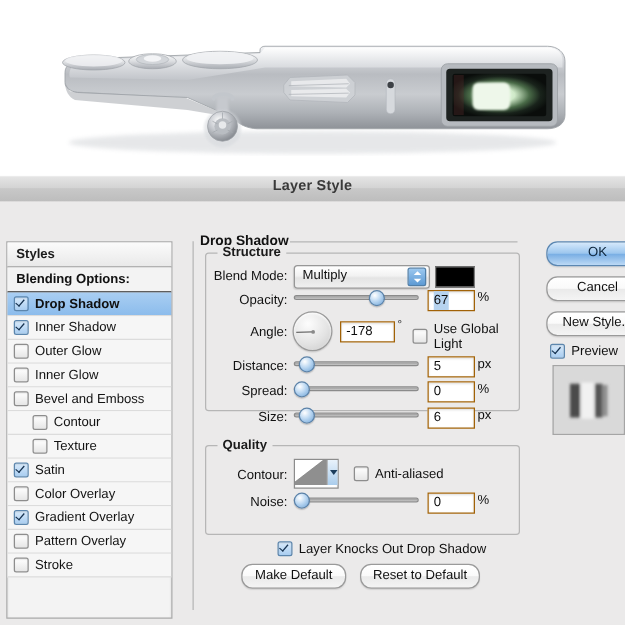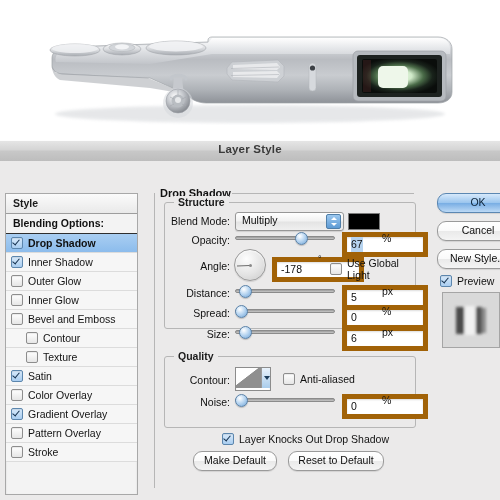--- a/index.html
+++ b/index.html
@@ -78,22 +78,22 @@
   .popup .parrows{position:absolute;right:2px;top:1px;width:13px;height:13px;border-radius:2px;
                   background:linear-gradient(to bottom,#9cc8ef,#5d9ad4);border:1px solid #4f7ea8;}
   .popup .parrows:before,.popup .parrows:after{content:"";position:absolute;left:4px;
         border-left:3px solid transparent;border-right:3px solid transparent;}
   .popup .parrows:before{top:2px;border-bottom:3px solid #fff;}
   .popup .parrows:after{bottom:2px;border-top:3px solid #fff;}
 
   .swatch{position:absolute;height:15px;border:1px solid #7c7c7c;background:#000;}
 
   
-  .nfield{position:absolute;height:15px;border:5px solid #a16207;background:#fff;
-          box-shadow:inset 0 1px 2px rgba(0,0,0,.14);padding-left:40px;}
+  .nfield{position:absolute;height:15px;border:1px solid #a16207;background:#fff;
+          box-shadow:inset 0 1px 2px rgba(0,0,0,.14);}
   .nfield span{position:absolute;left:4px;top:0px;font-size:10.5px;color:#0d0d0d;line-height:15px;}
   .nfield.sel-hl span{background:#b6d3ef;}
   .unit{position:absolute;font-size:10.5px;color:#111;}
 
   
   .slider{position:absolute;height:12px;}
   .slider .track{position:absolute;left:0;top:4px;width:100%;height:4px;border-radius:2px;
                  background:linear-gradient(to bottom,#9a9a9a,#c8c8c8);
                  border:1px solid #8b8b8b;box-sizing:border-box;}
   .slider .thumb{position:absolute;top:0px;width:11px;height:11px;border-radius:50%;
@@ -244,21 +244,21 @@
 
   <div class="dialog">
 
     <div class="titlebar">
       <div class="title">Layer Style</div>
     </div>
 
     <div class="dlgbody">
 
       <div class="styles-panel">
-        <div class="styles-head">Style</div>
+        <div class="styles-head">Styles</div>
         <div class="blend-row">Blending Options: Default</div>
         <div class="slist">
 
           <div class="srow sel">
             <span class="cb on"></span>
             <span class="lbl">Drop Shadow</span>
           </div>
 
           <div class="srow">
             <span class="cb on"></span>

